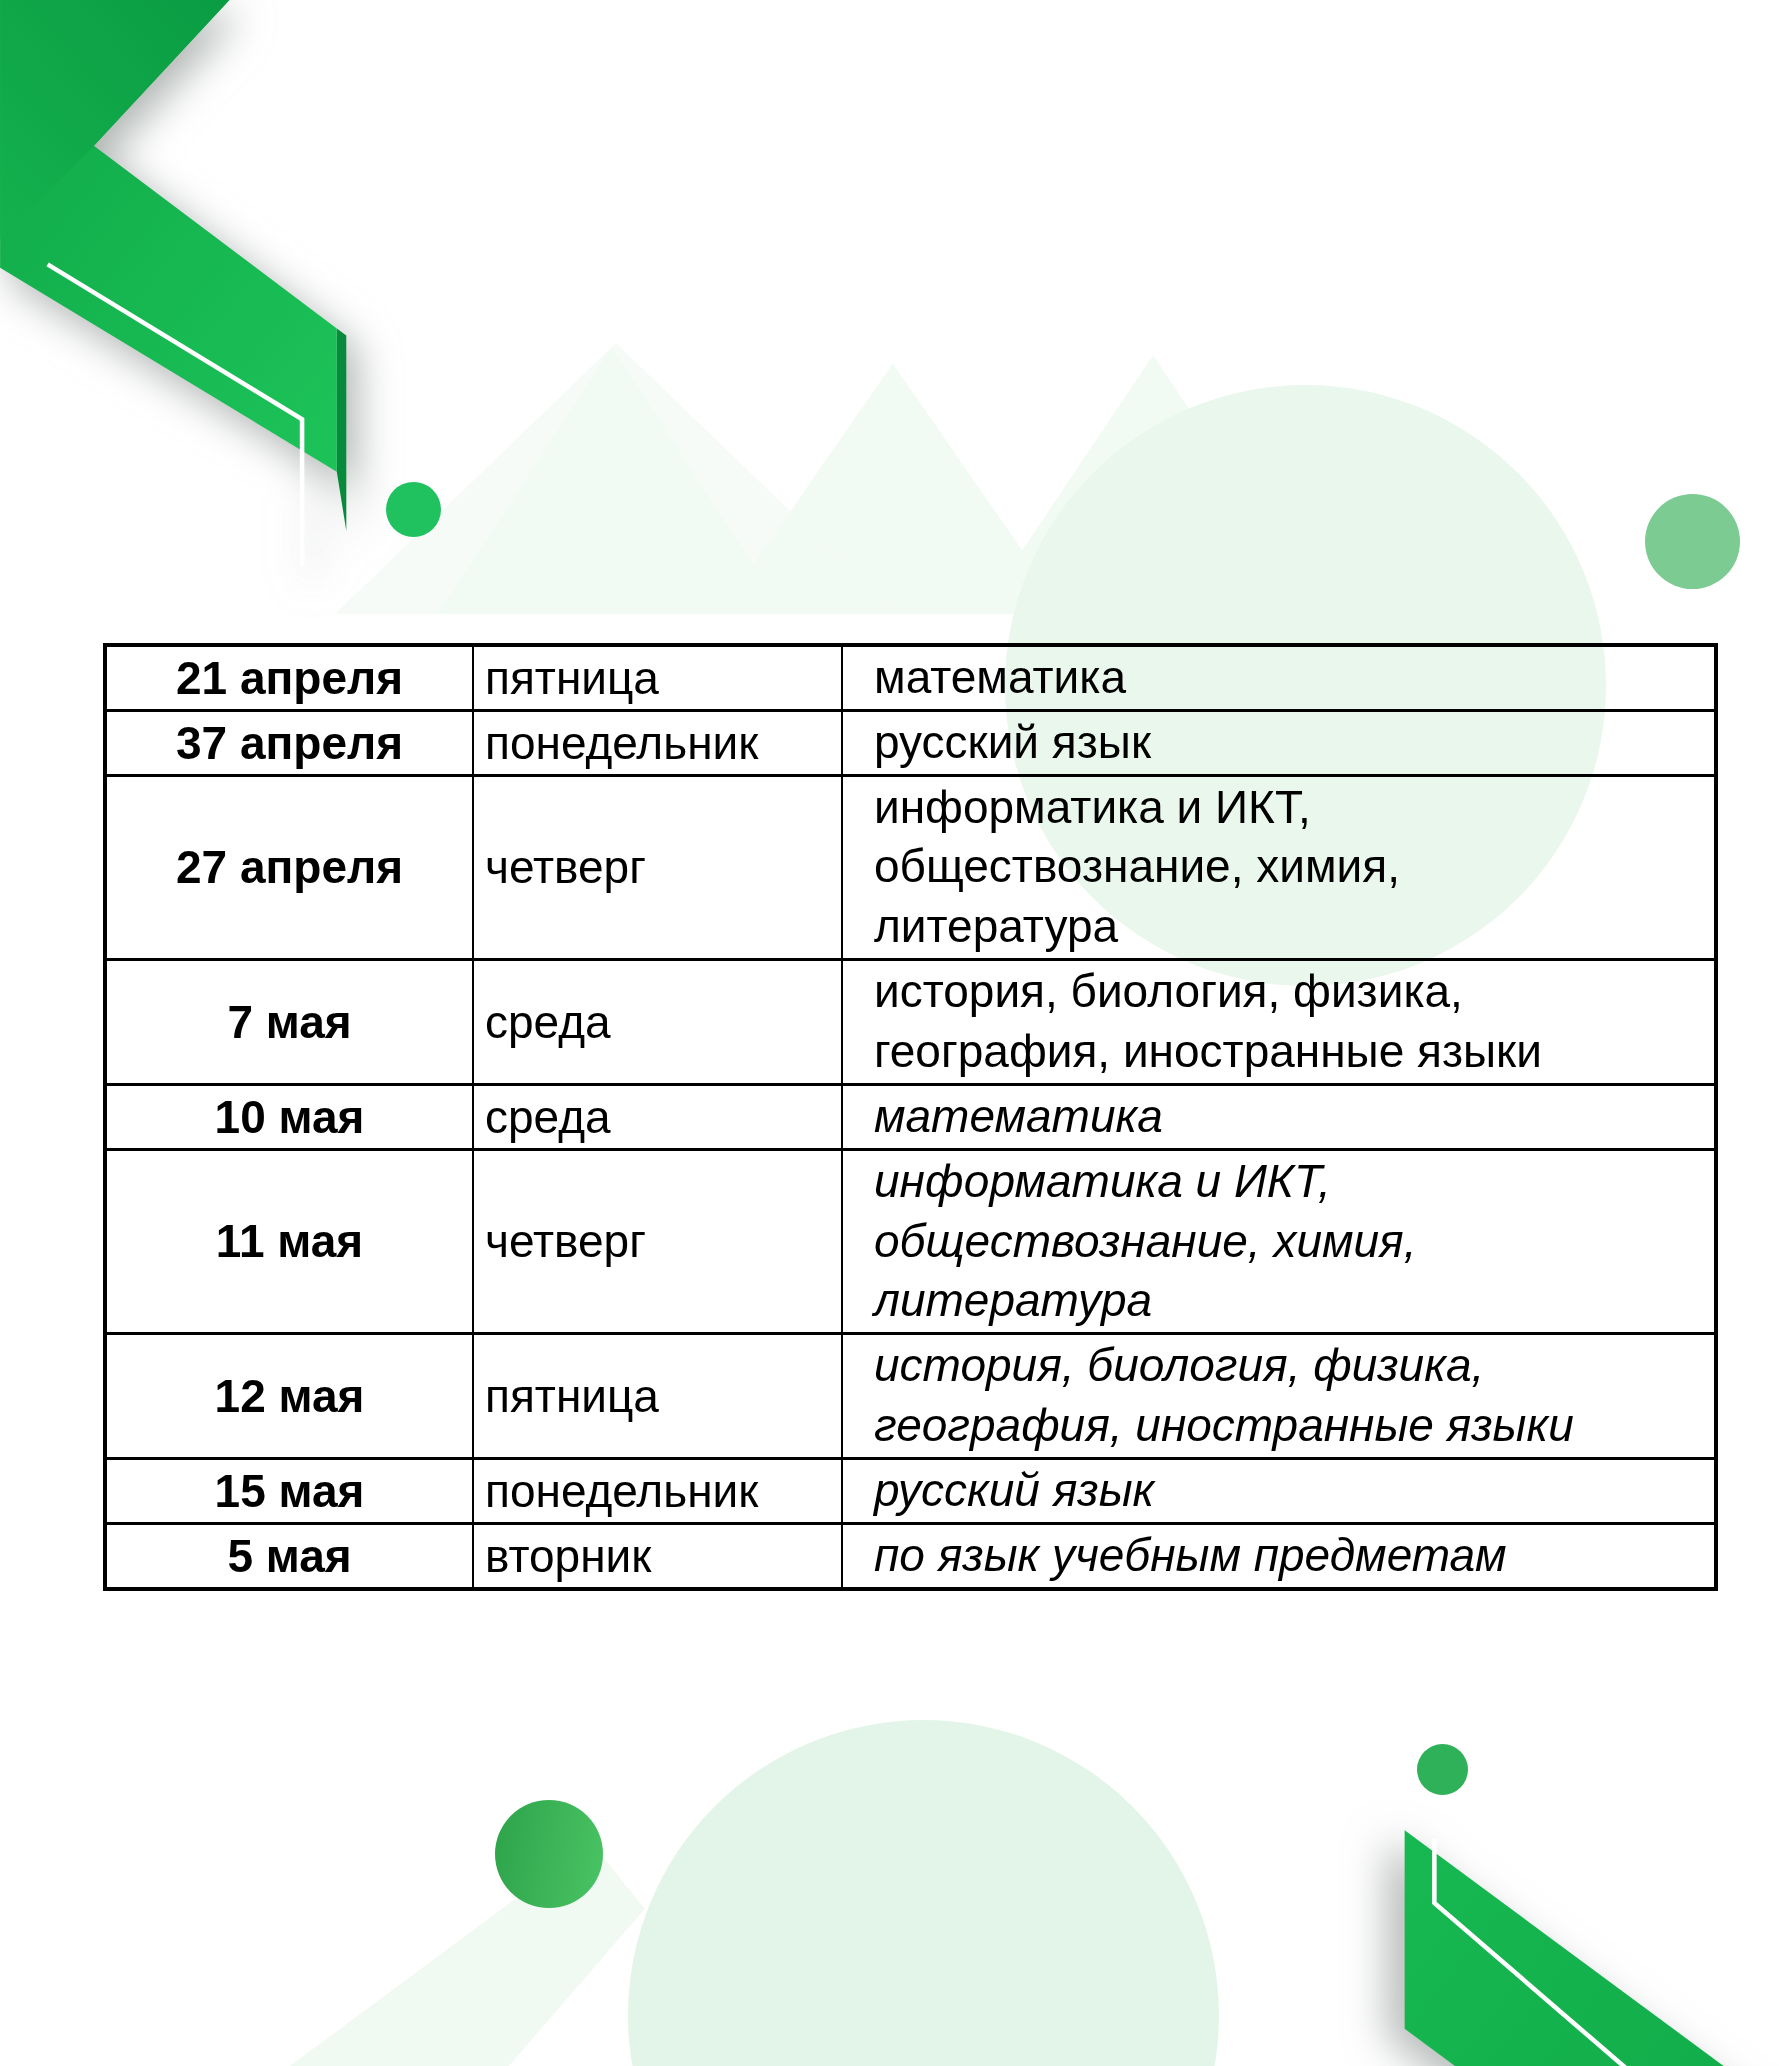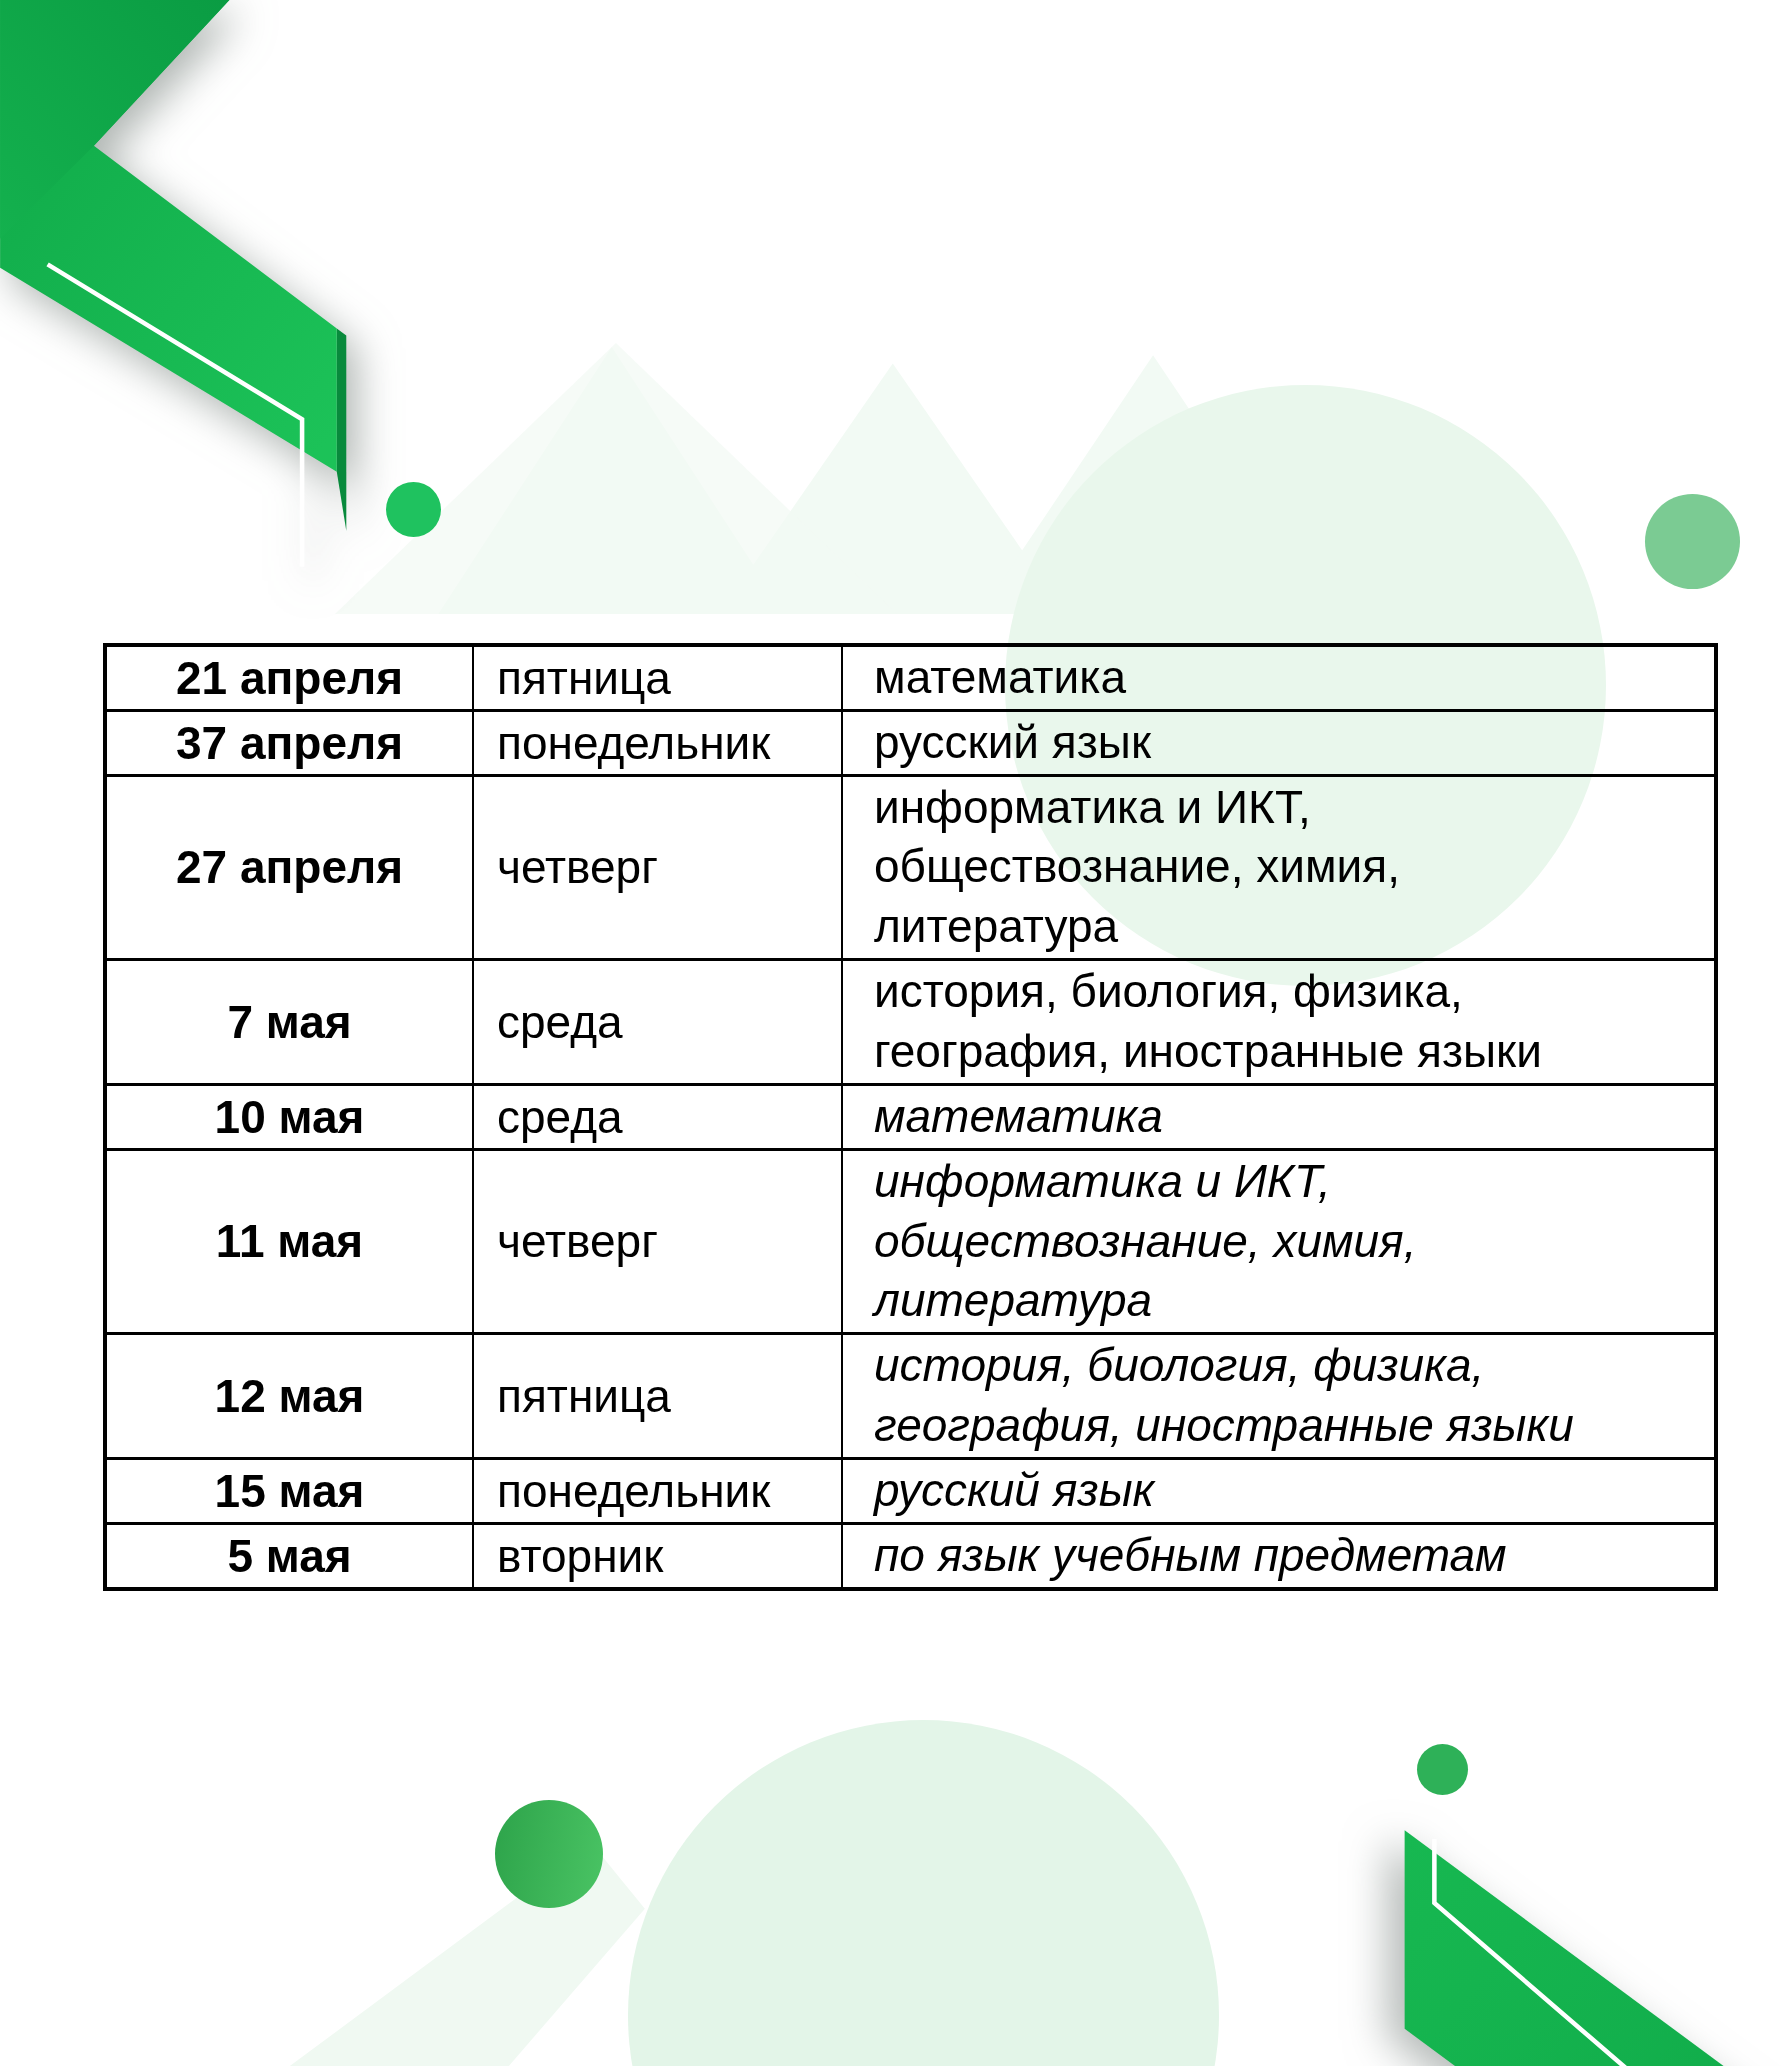--- a/index.html
+++ b/index.html
@@ -41,21 +41,21 @@
     border:2.5px solid #000;
     border-top-width:3.7px;border-bottom-width:3.7px;
     vertical-align:middle;
     overflow:hidden;
     background:transparent;
   }
   .h1{height:62px;}
   .h2{height:125px;}
   .h3{height:182px;}
   .c-date{font-weight:700;text-align:center;}
-  .c-day{padding-left:23px;}
+  .c-day{padding-left:11px;}
   .c-sub{padding-left:31px;white-space:pre-line;line-height:1.3;}
   tr.it .c-sub{font-style:italic;}
 </style>
 </head>
 <body>
 
 <div class="page">
 
   <svg class="tri" viewBox="0 0 4326 5729" aria-hidden="true">
     <polygon points="1060,1486 1480,840 1900,1486" fill="#f2faf4"></polygon>

